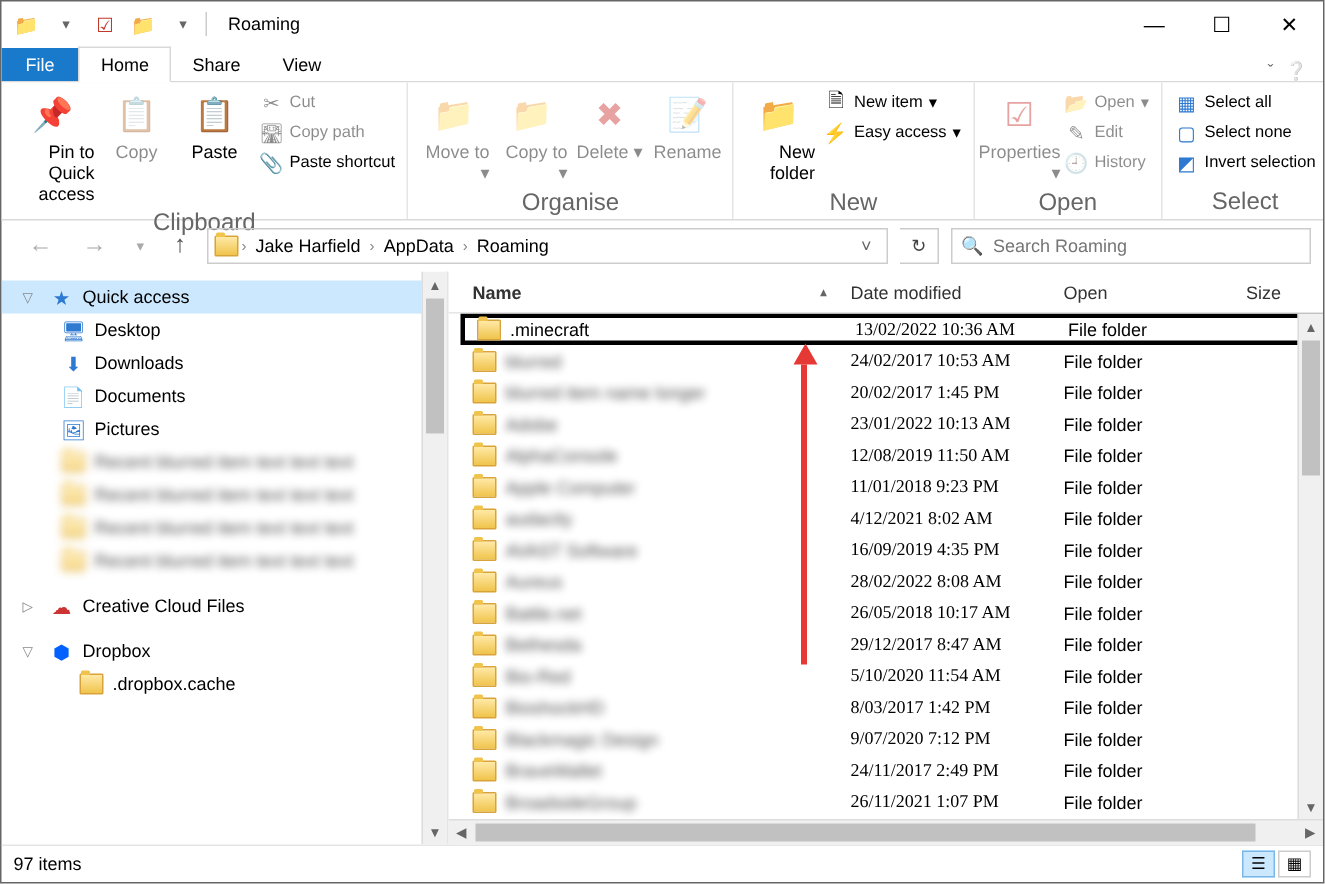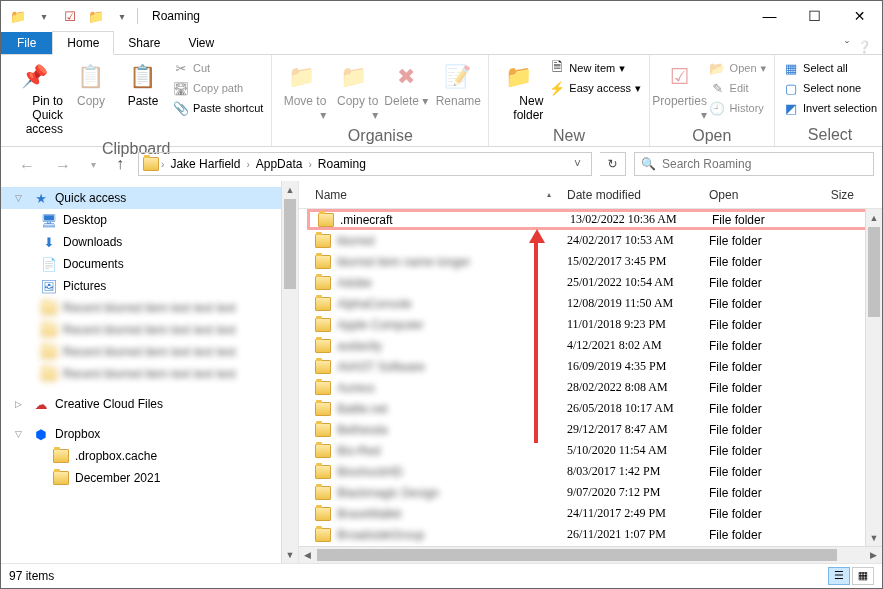--- a/index.html
+++ b/index.html
@@ -55,32 +55,32 @@
 .side-item .exp { width: 12px; color: #888; font-size: 9px; }
 .side-item .ic { width: 16px; height: 16px; display: flex; align-items: center; justify-content: center; font-size: 13px; }
 .side-item .pin { margin-left: auto; color: #888; font-size: 10px; transform: rotate(45deg); }
 .side-item.sub { padding-left: 40px; }
 .side-item.sub2 { padding-left: 52px; }
 .blur { filter: blur(3px); opacity: 0.7; }
 
 .content { flex: 1; display: flex; flex-direction: column; position: relative; }
 .cols { height: 28px; border-bottom: 1px solid #e5e5e5; display: flex; align-items: center; font-size: 12px; color: #333; padding-left: 8px; }
 .col { padding: 0 8px; }
-.col.name { width: 252px; display: flex; align-items: center; gap: 4px; }
+.col.name { width: 252px; display: flex; align-items: center; gap: 4px; font-weight: bold; }
 .col.date { width: 142px; }
 .col.type { width: 100px; }
 .col.size { text-align: right; flex: 1; padding-right: 28px; }
 .sortind { font-size: 8px; color: #666; margin-left: auto; }
 
 .rows { flex: 1; overflow: hidden; position: relative; padding-left: 8px; }
 .row { height: 21px; display: flex; align-items: center; font-size: 12px; }
 .row .c-name { width: 252px; display: flex; align-items: center; gap: 6px; padding-left: 8px; }
 .row .c-date { width: 142px; padding-left: 8px; font-family: Liberation Serif, serif; }
 .row .c-type { width: 100px; padding-left: 8px; }
-.row.hl { border: 3px solid #fca5a5; }
+.row.hl { border: 3px solid #000000; }
 .folder-icon { width: 16px; height: 14px; background: linear-gradient(#ffe9a6,#f0c44c); border: 1px solid #d9a33b; border-radius: 1px; position: relative; }
 .folder-icon::before { content: ""; position: absolute; top: -3px; left: 0; width: 6px; height: 3px; background: #f0c44c; border-radius: 1px 1px 0 0; }
 
 .arrow-annot { position: absolute; left: 230px; top: 20px; pointer-events: none; }
 .arrow-annot .line { width: 4px; height: 200px; background: #e53935; margin-left: 5px; }
 .arrow-annot .head { width: 0; height: 0; border-left: 8px solid transparent; border-right: 8px solid transparent; border-bottom: 14px solid #e53935; }
 
 .scroll-v { position: absolute; right: 0; top: 0; bottom: 0; width: 17px; background: #f0f0f0; border-left: 1px solid #ddd; }
 .scroll-v .thumb { position: absolute; left: 2px; right: 2px; top: 18px; height: 90px; background: #c1c1c1; }
 .scroll-v .btn { position: absolute; left: 0; right: 0; height: 17px; display: flex; align-items: center; justify-content: center; font-size: 9px; color: #666; }
@@ -317,24 +317,20 @@
     <div class="side-item">
         <span class="exp">▽</span>
         <span class="ic" style="color:#0061fe">⬢</span>
         <span>Dropbox</span>
       </div>
     <div id="db-items">
         <div class="side-item sub2">
           <span class="folder-icon"></span>
           <span>.dropbox.cache</span>
         </div>
-        <div class="side-item sub2">
-          <span class="folder-icon"></span>
-          <span>December 2021</span>
-        </div>
       </div>
     <div class="scroll-v">
         <div class="btn" style="top:0">▲</div>
         <div class="thumb"></div>
         <div class="btn" style="bottom:0">▼</div>
       </div>
   </div>
 
   <div class="content">
     <div class="cols">
@@ -361,29 +357,29 @@
             <span class="blur">blurred</span>
           </div>
           <div class="c-date">24/02/2017 10:53 AM</div>
           <div class="c-type">File folder</div>
         </div>
         <div class="row">
           <div class="c-name">
             <span class="folder-icon"></span>
             <span class="blur">blurred item name longer</span>
           </div>
-          <div class="c-date">15/02/2017 3:45 PM</div>
+          <div class="c-date">20/02/2017 1:45 PM</div>
           <div class="c-type">File folder</div>
         </div>
         <div class="row">
           <div class="c-name">
             <span class="folder-icon"></span>
             <span class="blur">Adobe</span>
           </div>
-          <div class="c-date">25/01/2022 10:54 AM</div>
+          <div class="c-date">23/01/2022 10:13 AM</div>
           <div class="c-type">File folder</div>
         </div>
         <div class="row">
           <div class="c-name">
             <span class="folder-icon"></span>
             <span class="blur">AlphaConsole</span>
           </div>
           <div class="c-date">12/08/2019 11:50 AM</div>
           <div class="c-type">File folder</div>
         </div>

